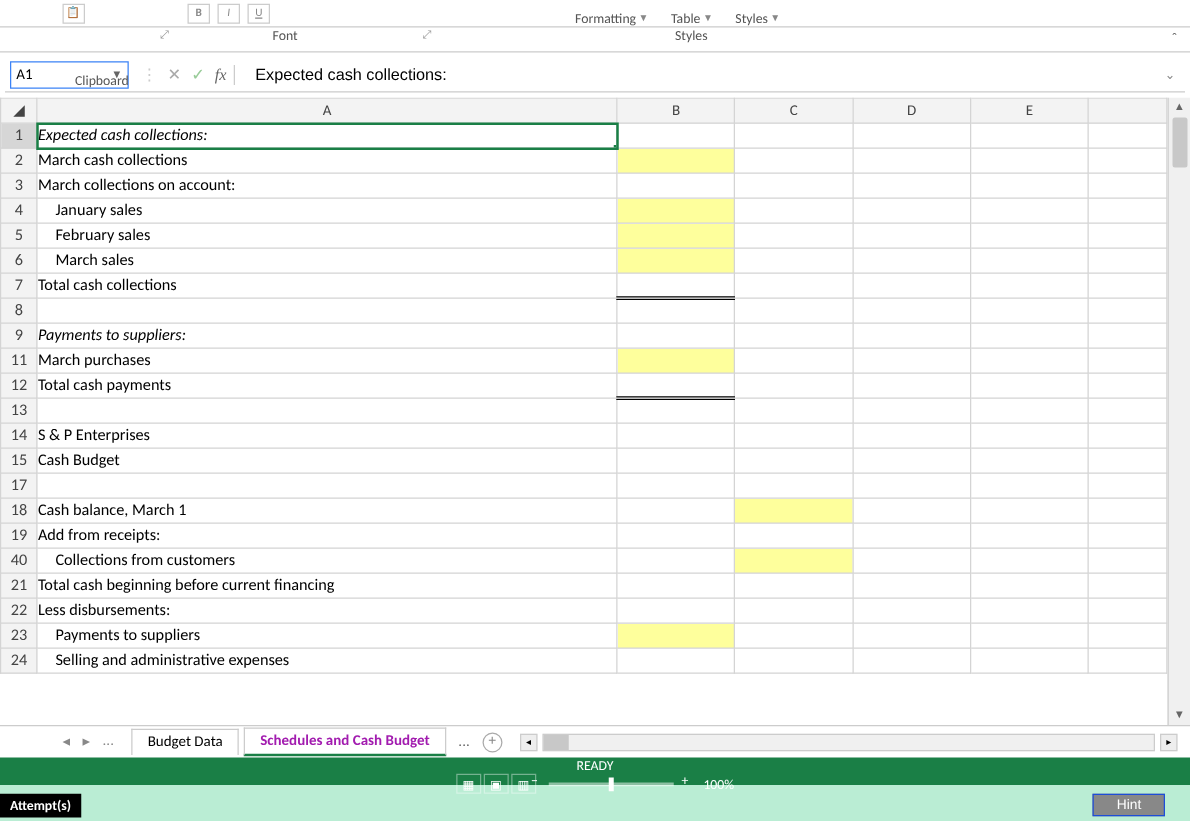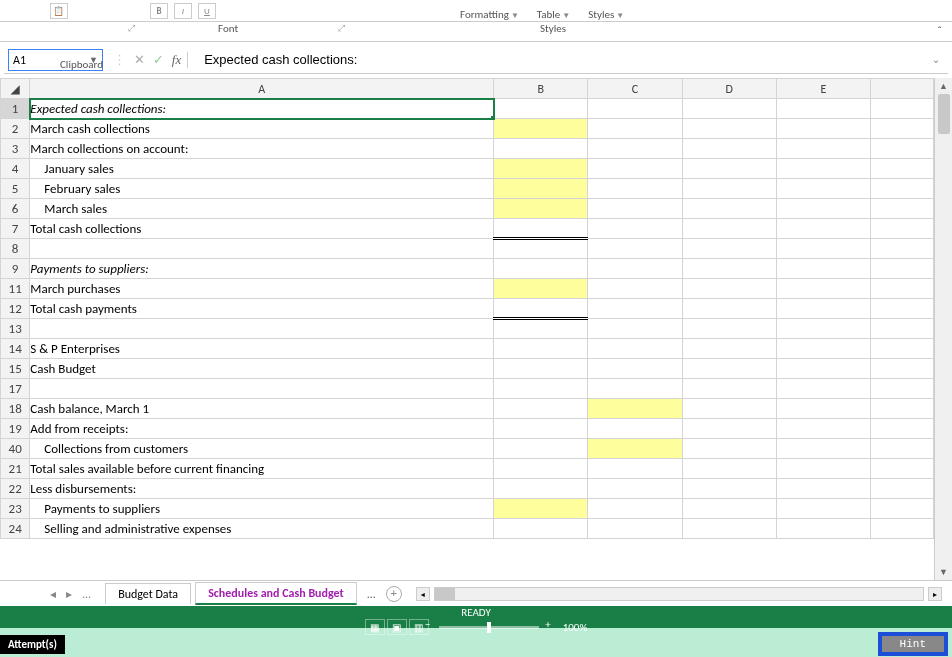--- a/index.html
+++ b/index.html
@@ -80,21 +80,21 @@
 .view-btns { display: flex; gap: 2px; }
 .view-btn { width: 20px; height: 16px; border: 1px solid rgba(255,255,255,0.4); display: flex; align-items: center; justify-content: center; cursor: pointer; font-size: 10px; }
 .zoom-slider { width: 100px; height: 3px; background: rgba(255,255,255,0.5); position: relative; }
 .zoom-slider::before { content: '−'; position: absolute; left: -14px; top: -8px; }
 .zoom-slider::after { content: '+'; position: absolute; right: -12px; top: -8px; }
 .zoom-thumb { position: absolute; left: 48px; top: -4px; width: 4px; height: 11px; background: #fff; }
 
 
 .attempts-bar { height: 32px; background: #baedd4; display: flex; align-items: center; font-size: 11px; }
 .attempts-label { background: #000; color: #fff; padding: 3px 8px; font-weight: bold; }
-.hint-btn { margin-left: auto; margin-right: 4px; background: #888; color: #fff; padding: 2px 18px; font-size: 11px; border: 4px solid #1d4ed8; cursor: pointer; font-family: Liberation Mono, monospace; }
+.hint-btn { margin-left: auto; margin-right: 20px; background: #888; color: #fff; padding: 2px 18px; font-size: 11px; border: 1px solid #1d4ed8; cursor: pointer; }
 
 .ribbon-icons { display: flex; gap: 6px; align-items: flex-end; height: 100%; padding-bottom: 2px; }
 .rib-ico { width: 18px; height: 16px; border: 1px solid #ccc; font-size: 9px; text-align: center; line-height: 14px; color: #888; cursor: pointer; }
 </style>
 </head>
 <body>
 
 <div class="ribbon-top">
   <div class="ribbon-icons" style="position:absolute; left:50px;">
     <span class="rib-ico">📋</span>
@@ -315,21 +315,21 @@
             <td class="rh">40</td>
             <td class="cell col-A indent1">Collections from customers</td>
             <td class="cell col-B"></td>
             <td class="cell col-C yellow border-top-thin"></td>
             <td class="cell col-D"></td>
             <td class="cell col-E"></td>
             <td class="cell col-F"></td>
           </tr>
           <tr>
             <td class="rh">21</td>
-            <td class="cell col-A ">Total sales available before current financing</td>
+            <td class="cell col-A ">Total cash beginning before current financing</td>
             <td class="cell col-B"></td>
             <td class="cell col-C border-top-thin"></td>
             <td class="cell col-D"></td>
             <td class="cell col-E"></td>
             <td class="cell col-F"></td>
           </tr>
           <tr>
             <td class="rh">22</td>
             <td class="cell col-A ">Less disbursements:</td>
             <td class="cell col-B"></td>

